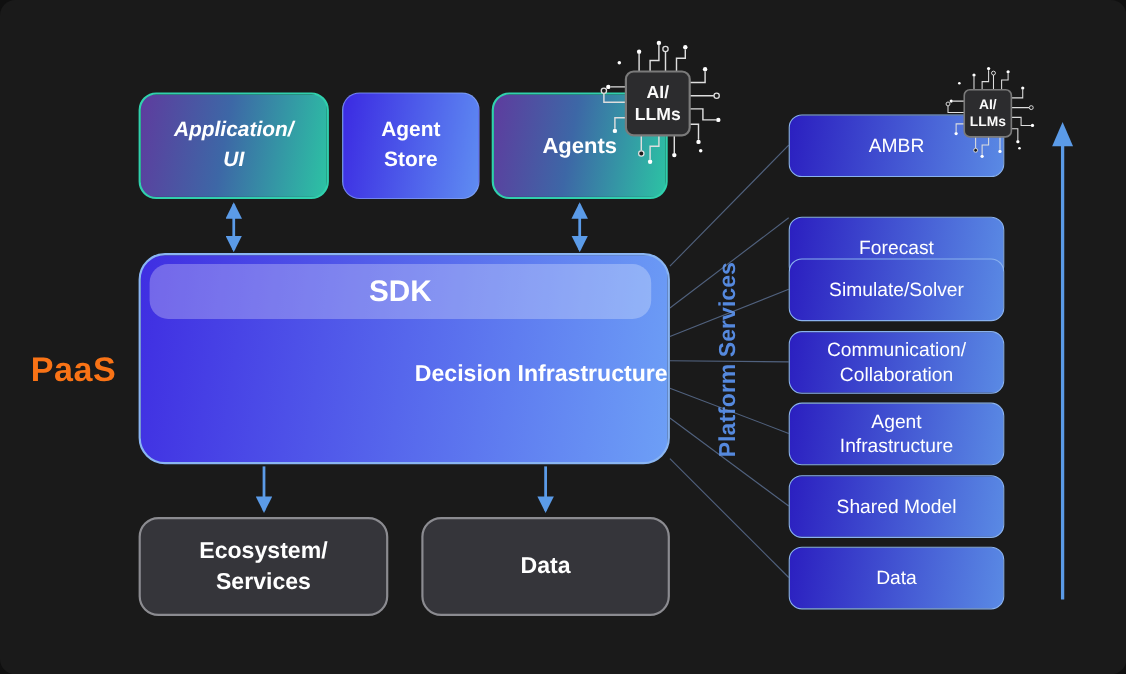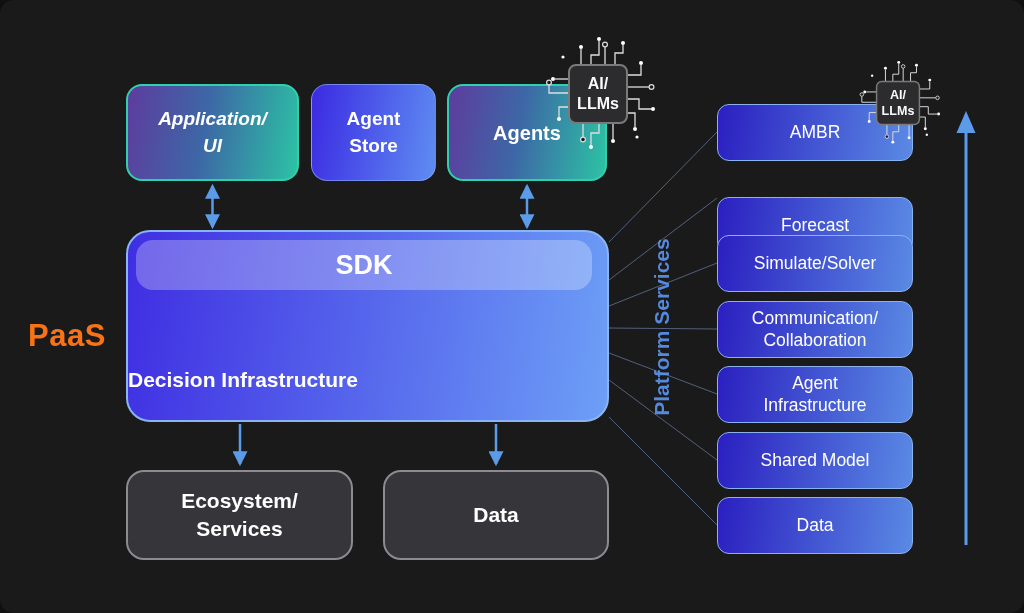--- a/index.html
+++ b/index.html
@@ -35,22 +35,22 @@
     background:linear-gradient(98deg,#3f2ee2 0%,#6d9ff6 100%);
     border:2px solid #8ab5f2; border-radius:24px; z-index:2;
   }
   .sdk-band {
     position:absolute; left:8px; right:15px; top:8px; height:50px;
     background:rgba(255,255,255,.27); border-radius:17px;
     display:flex; align-items:center; justify-content:center;
     color:#fff; font-size:27px; font-weight:600;
   }
   .main-label {
-    position:absolute; left:0; right:0; top:96px; text-align:left;
-    color:#fff; font-size:21px; font-weight:600;margin-top:40px;
+    position:absolute; left:0; right:0; top:96px; text-align:right;
+    color:#fff; font-size:21px; font-weight:600;
   }
 
   .dark-box {
     background:#35353a; border:2px solid #8b8b90; border-radius:18px;
     font-size:21px; font-weight:600; line-height:1.35;
   }
 
   .pbox {
     position:absolute; left:717px; width:196px; height:57px;
     background:linear-gradient(98deg,#2b1fc0 0%,#5a8ae4 100%);

